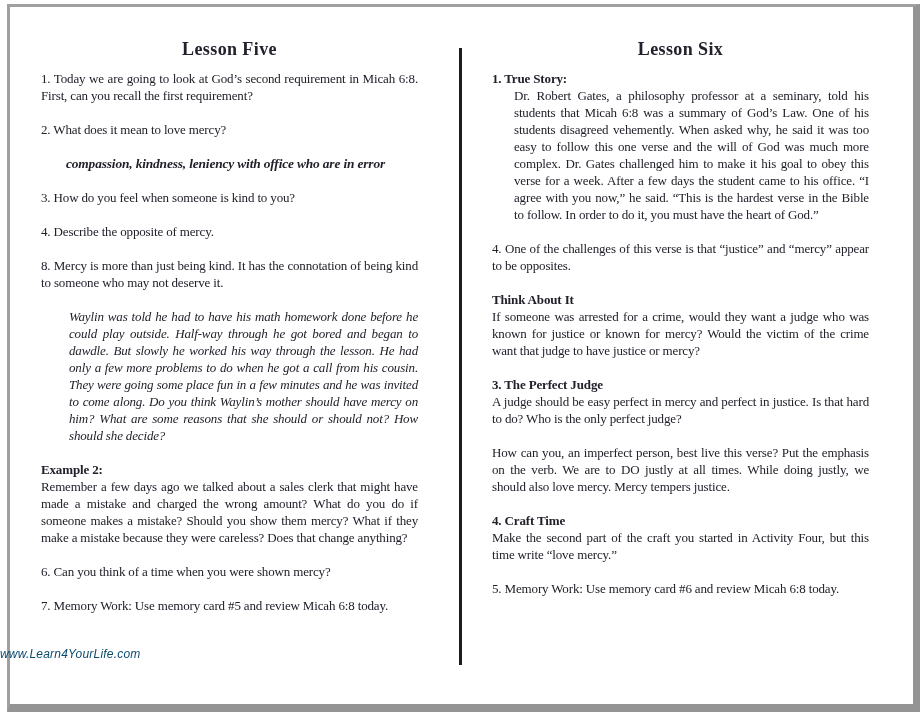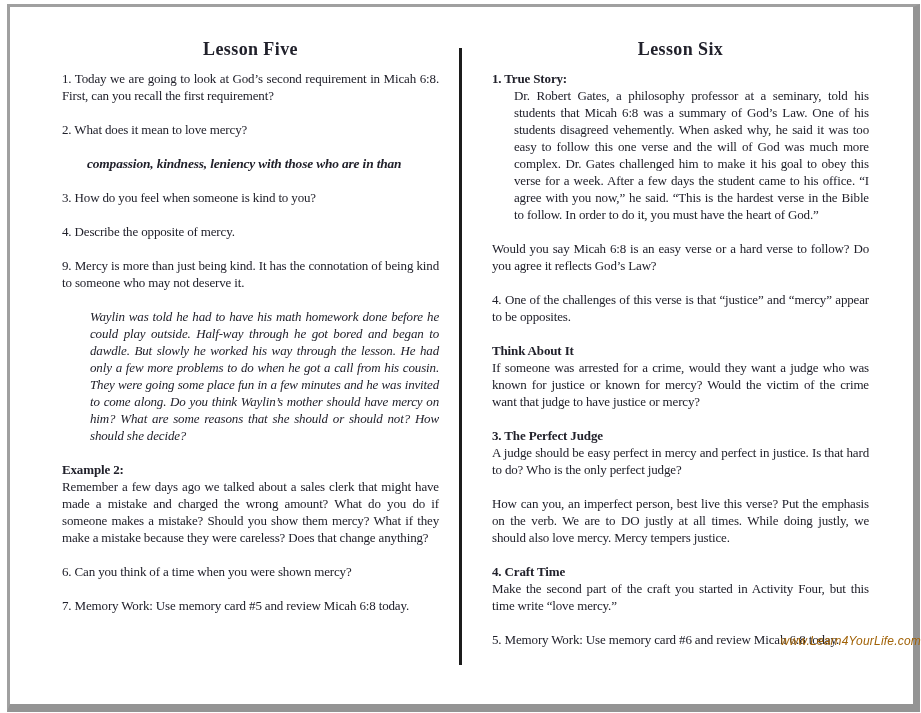--- a/index.html
+++ b/index.html
@@ -32,21 +32,21 @@
   }
   .column {
     position: absolute;
     top: 38px;
     width: 377px;
     font-size: 13px;
     line-height: 17px;
     letter-spacing: -0.15px;
     text-align: justify;
   }
-  .col-left  { left: 41px; margin-left: 21px; }
+  .col-left  { left: 41px; }
   .col-right { left: 492px; }
   .lesson-title {
     font-size: 18px;
     line-height: 22px;
     font-weight: bold;
     text-align: center;
     letter-spacing: 0.4px;
     margin: 0 0 10px 0;
   }
   .para       { margin: 0 0 17px 0; }
@@ -73,58 +73,57 @@
     left: 459px;
     top: 48px;
     width: 3px;
     height: 617px;
     background: #1c1c1c;
   }
   .footer {
     position: absolute;
     left: 0;
     right: 0;
-    top: 634px;
-    text-align: right;
+    top: 647px;
+    text-align: left;
     font-family: "Liberation Sans", "DejaVu Sans", sans-serif;
     font-style: italic;
     font-size: 12px;
-    color: #a16207;
+    color: #0c4a6e;
     letter-spacing: 0.2px;
   }
 </style>
 </head>
 <body>
 
 <div class="sheet">
 
   <div class="scan-frame"></div>
 
   <div class="divider"></div>
 
   <div class="column col-left">
     <h1 class="lesson-title">Lesson Five</h1>
     <p class="para">1. Today we are going to look at God’s second requirement in Micah 6:8.  First, can you recall the first requirement?</p>
     <p class="para">2. What does it mean to love mercy?</p>
-    <p class="answer">compassion, kindness, leniency with those who are in than</p>
+    <p class="answer">compassion, kindness, leniency with office who are in error</p>
     <p class="para">3. How do you feel when someone is kind to you?</p>
     <p class="para">4. Describe the opposite of mercy.</p>
-    <p class="para">9. Mercy is more than just being kind.  It has the connotation of being kind to someone who may not deserve it.</p>
+    <p class="para">8. Mercy is more than just being kind.  It has the connotation of being kind to someone who may not deserve it.</p>
     <p class="indent-block">Waylin was told he had to have his math homework done before he could play outside.  Half-way through he got bored and began to dawdle.  But slowly he worked his way through the lesson.  He had only a few more problems to do when he got a call from his cousin.  They were going some place fun in a few minutes and he was invited to come along.  Do you think Waylin’s mother should have mercy on him?  What are some reasons that she should or should not?  How should she decide?</p>
     <p class="para-label">Example 2:</p>
     <p class="para">Remember a few days ago we talked about a sales clerk that might have made a mistake and charged the wrong amount?  What do you do if someone makes a mistake?  Should you show them mercy?  What if they make a mistake because they were careless?  Does that change anything?</p>
     <p class="para">6. Can you think of a time when you were shown mercy?</p>
     <p class="para">7. Memory Work:  Use memory card #5 and review Micah 6:8 today.</p>
   </div>
 
   <div class="column col-right">
     <h1 class="lesson-title">Lesson Six</h1>
     <p class="para-label">1. True Story:</p>
     <p class="story-block">Dr. Robert Gates, a philosophy professor at a seminary, told his students that Micah 6:8 was a summary of God’s Law.  One of his students disagreed vehemently.  When asked why, he said it was too easy to follow this one verse and the will of God was much more complex.  Dr. Gates challenged him to make it his goal to obey this verse for a week.  After a few days the student came to his office.  “I agree with you now,” he said. “This is the hardest verse in the Bible to follow.  In order to do it, you must have the heart of God.”</p>
-    <p class="para">Would you say Micah 6:8 is an easy verse or a hard verse to follow? Do you agree it reflects God’s Law?</p>
     <p class="para">4. One of the challenges of this verse is that “justice” and “mercy” appear to be opposites.</p>
     <p class="para-label">Think About It</p>
     <p class="para">If someone was arrested for a crime, would they want a judge who was known for justice or known for mercy?  Would the victim of the crime want that judge to have justice or mercy?</p>
     <p class="para-label">3. The Perfect Judge</p>
     <p class="para">A judge should be easy perfect in mercy and perfect in justice.  Is that hard to do?  Who is the only perfect judge?</p>
     <p class="para">How can you, an imperfect person, best live this verse?  Put the emphasis on the verb.  We are to DO justly at all times.  While doing justly, we should also love mercy.  Mercy tempers justice.</p>
     <p class="para-label">4. Craft Time</p>
     <p class="para">Make the second part of the craft you started in Activity Four, but this time write “love mercy.”</p>
     <p class="para">5. Memory Work:  Use memory card #6 and review Micah 6:8 today.</p>
   </div>

